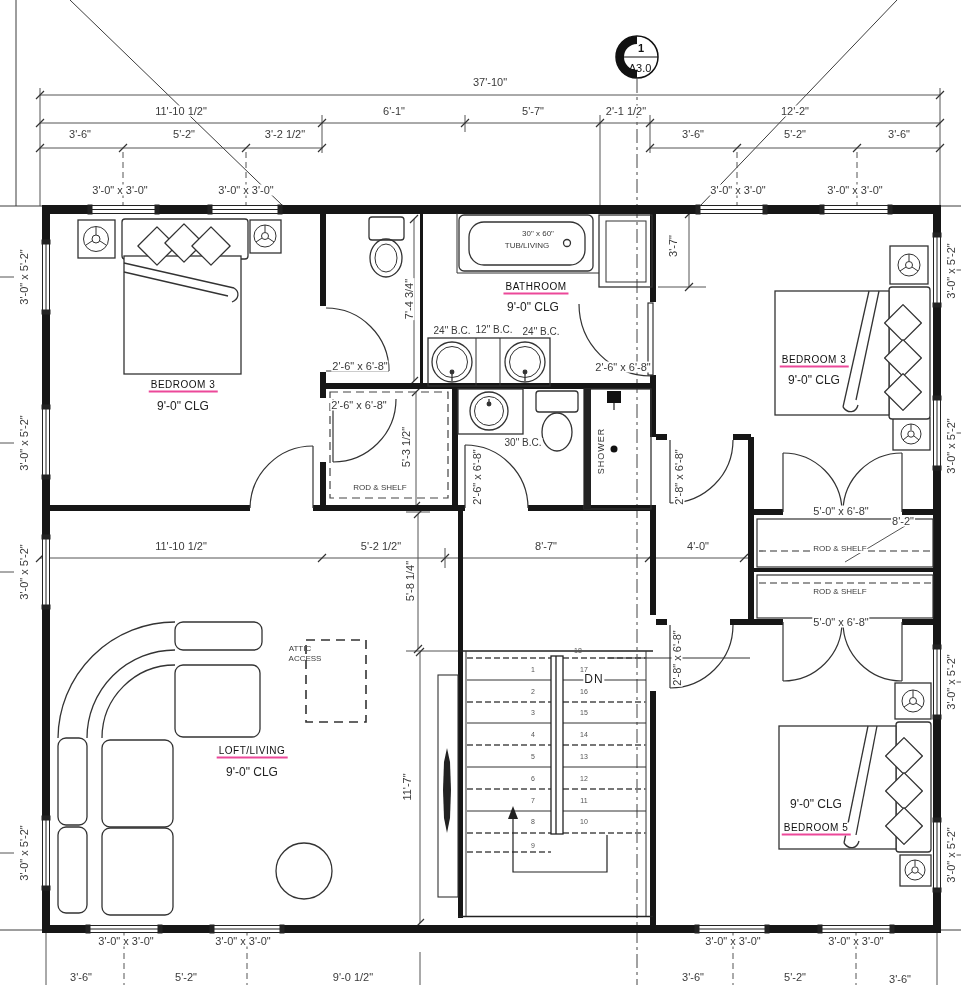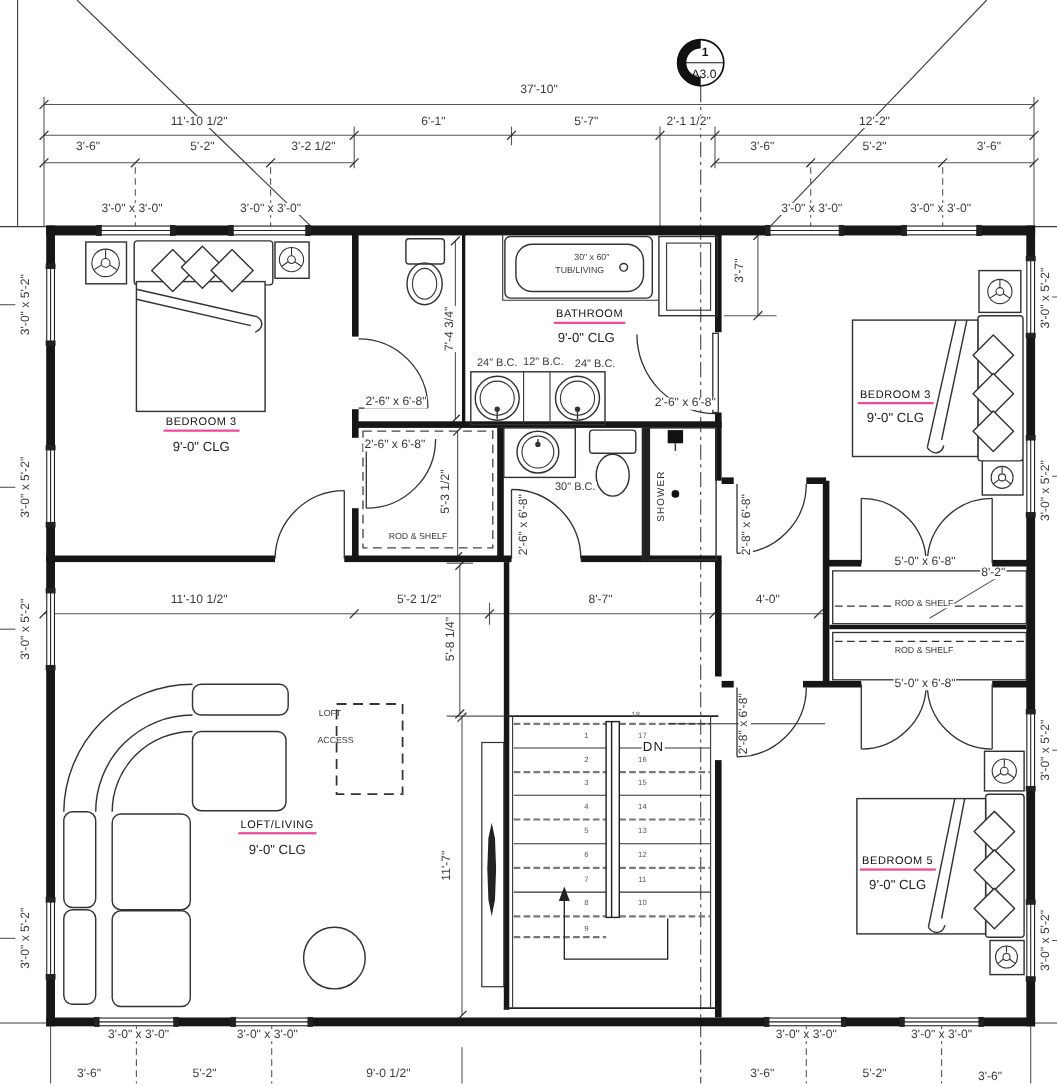--- a/index.html
+++ b/index.html
@@ -546,37 +546,37 @@
 <div class="lb" style="left:546px;top:546px">8'-7"</div>
 <div class="lb" style="left:698px;top:546px">4'-0"</div>
 <div class="lb" style="left:903px;top:521px">8'-2"</div>
 
 <div class="lb title" style="left:183px;top:386px">BEDROOM 3</div>
 <div class="lb clg" style="left:183px;top:406px">9'-0" CLG</div>
 <div class="lb title" style="left:536px;top:288px">BATHROOM</div>
 <div class="lb clg" style="left:533px;top:307px">9'-0" CLG</div>
 <div class="lb title" style="left:814px;top:361px">BEDROOM 3</div>
 <div class="lb clg" style="left:814px;top:380px">9'-0" CLG</div>
-<div class="lb title" style="left:816px;top:785px">BEDROOM 5</div>
+<div class="lb title" style="left:816px;top:829px">BEDROOM 5</div>
 <div class="lb clg" style="left:816px;top:804px">9'-0" CLG</div>
 <div class="lb title" style="left:252px;top:752px">LOFT/LIVING</div>
 <div class="lb clg" style="left:252px;top:772px">9'-0" CLG</div>
 
 <div class="lb xs" style="left:538px;top:234px">30" x 60"</div>
 <div class="lb xs" style="left:527px;top:246px">TUB/LIVING</div>
 <div class="lb sm" style="left:452px;top:331px">24" B.C.</div>
 <div class="lb sm" style="left:494px;top:330px">12" B.C.</div>
 <div class="lb sm" style="left:541px;top:332px">24" B.C.</div>
 <div class="lb sm" style="left:523px;top:443px">30" B.C.</div>
 <div class="lb rot shlbl nobg" style="left:601px;top:451px">SHOWER</div>
 <div class="lb xs" style="left:380px;top:488px">ROD &amp; SHELF</div>
 <div class="lb xs" style="left:840px;top:549px">ROD &amp; SHELF</div>
 <div class="lb xs" style="left:840px;top:592px">ROD &amp; SHELF</div>
-<div class="lb xs nobg" style="left:300px;top:649px">LOFT</div>
-<div class="lb xs nobg" style="left:305px;top:673px">ACCESS</div>
+<div class="lb xs nobg" style="left:300px;top:649px">ATTIC</div>
+<div class="lb xs nobg" style="left:305px;top:659px">ACCESS</div>
 <div class="lb dn" style="left:594px;top:679px">DN</div>
 
 <div class="lb" style="left:360px;top:366px">2'-6" x 6'-8"</div>
 <div class="lb" style="left:359px;top:405px">2'-6" x 6'-8"</div>
 <div class="lb" style="left:623px;top:367px">2'-6" x 6'-8"</div>
 <div class="lb rot" style="left:477px;top:477px">2'-6" x 6'-8"</div>
 <div class="lb rot" style="left:679px;top:477px">2'-8" x 6'-8"</div>
 <div class="lb rot" style="left:677px;top:658px">2'-8" x 6'-8"</div>
 <div class="lb" style="left:841px;top:511px">5'-0" x 6'-8"</div>
 <div class="lb" style="left:841px;top:622px">5'-0" x 6'-8"</div>

